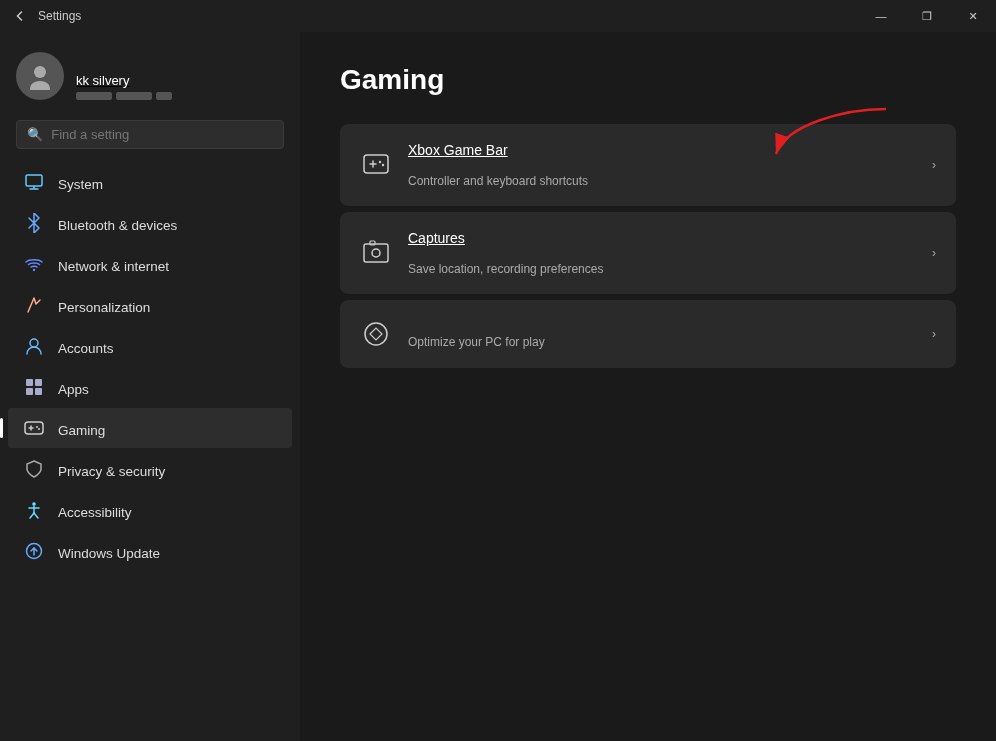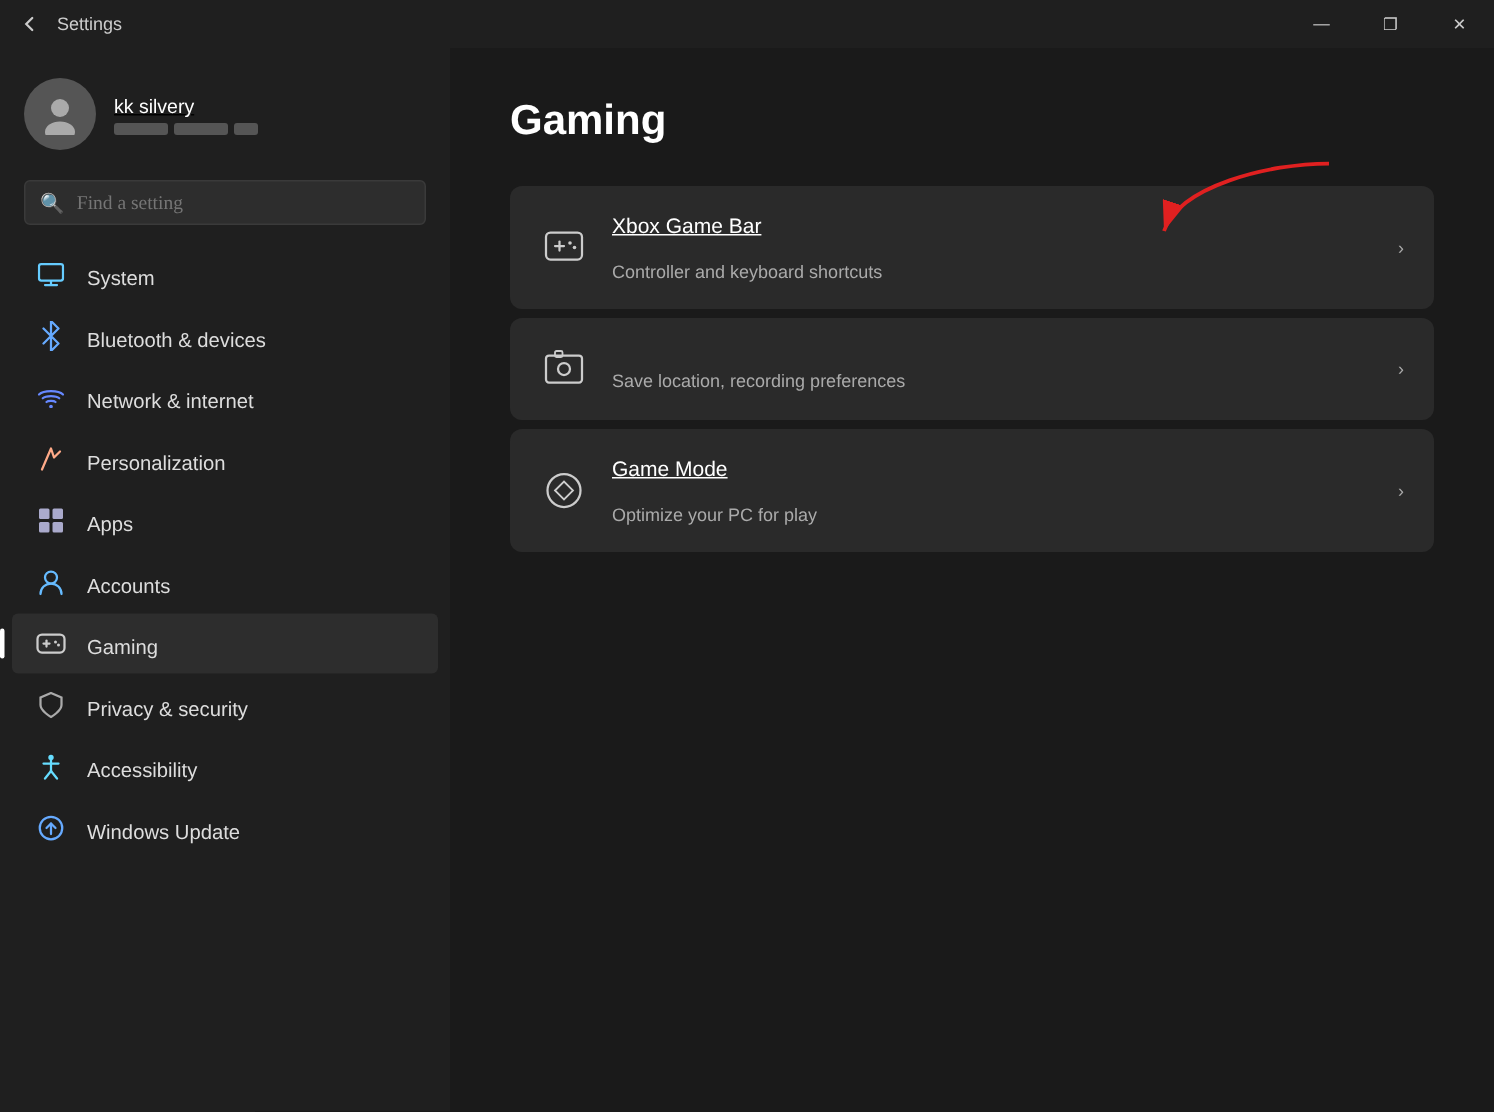--- a/index.html
+++ b/index.html
@@ -72,21 +72,21 @@
       display: flex;
       flex-direction: column;
       flex-shrink: 0;
       overflow-y: auto;
       padding-bottom: 16px;
     }
 
     
     .user-profile {
       display: flex;
-      align-items: center;
+      align-items: flex-end;
       padding: 20px 16px 16px 16px;
       gap: 12px;
       text-decoration: underline;
     }
     .user-avatar {
       width: 48px;
       height: 48px;
       border-radius: 50%;
       background: #555;
       display: flex;
@@ -132,21 +132,21 @@
       gap: 8px;
       cursor: text;
     }
     .search-box input {
       background: transparent;
       border: none;
       outline: none;
       color: #aaa;
       font-size: 13px;
       flex: 1;
-      font-family: Liberation Serif, serif;
+      font-family: Liberation Sans, sans-serif;
     }
     .search-icon-svg {
       color: #aaa;
       font-size: 13px;
     }
 
     
     .nav-item {
       display: flex;
       align-items: flex-end;
@@ -330,37 +330,37 @@
           <svg width="16" height="18" viewBox="0 0 16 18" fill="none">
             <path d="M2 16 L8 2 L10 8 L14 4" stroke="#fa8" stroke-width="1.5" stroke-linecap="round" stroke-linejoin="round"></path>
           </svg>
         </div>
         <span class="nav-label">Personalization</span>
       </div>
 
       <div class="nav-item">
         <div class="nav-icon">
           <svg width="18" height="18" viewBox="0 0 18 18" fill="none">
+            <circle cx="9" cy="6" r="4" stroke="#6bf" stroke-width="1.5" fill="none"></circle>
+            <path d="M2 17c0-3.866 3.134-7 7-7s7 3.134 7 7" stroke="#6bf" stroke-width="1.5" stroke-linecap="round" fill="none"></path>
+          </svg>
+        </div>
+        <span class="nav-label">Accounts</span>
+      </div>
+
+      <div class="nav-item">
+        <div class="nav-icon">
+          <svg width="18" height="18" viewBox="0 0 18 18" fill="none">
             <rect x="1" y="1" width="7" height="7" rx="1" fill="#aac"></rect>
             <rect x="10" y="1" width="7" height="7" rx="1" fill="#aac"></rect>
             <rect x="1" y="10" width="7" height="7" rx="1" fill="#aac"></rect>
             <rect x="10" y="10" width="7" height="7" rx="1" fill="#aac"></rect>
           </svg>
         </div>
         <span class="nav-label">Apps</span>
-      </div>
-
-      <div class="nav-item">
-        <div class="nav-icon">
-          <svg width="18" height="18" viewBox="0 0 18 18" fill="none">
-            <circle cx="9" cy="6" r="4" stroke="#6bf" stroke-width="1.5" fill="none"></circle>
-            <path d="M2 17c0-3.866 3.134-7 7-7s7 3.134 7 7" stroke="#6bf" stroke-width="1.5" stroke-linecap="round" fill="none"></path>
-          </svg>
-        </div>
-        <span class="nav-label">Accounts</span>
       </div>
 
 
       <div class="nav-item active">
         <div class="nav-icon">
           <svg width="20" height="14" viewBox="0 0 20 14" fill="none">
             <rect x="1" y="1" width="18" height="12" rx="3" stroke="#ccc" stroke-width="1.5" fill="none"></rect>
             <line x1="5" y1="7" x2="9" y2="7" stroke="#ccc" stroke-width="1.5" stroke-linecap="round"></line>
             <line x1="7" y1="5" x2="7" y2="9" stroke="#ccc" stroke-width="1.5" stroke-linecap="round"></line>
             <circle cx="13" cy="6" r="1" fill="#ccc"></circle>
@@ -438,33 +438,33 @@
 
     <div class="settings-card">
       <div class="card-icon">
         <svg width="28" height="28" viewBox="0 0 28 28" fill="none">
           <rect x="2" y="5" width="24" height="18" rx="2" stroke="#ccc" stroke-width="1.5" fill="none"></rect>
           <circle cx="14" cy="14" r="4" stroke="#ccc" stroke-width="1.5" fill="none"></circle>
           <rect x="8" y="2" width="5" height="4" rx="1" stroke="#ccc" stroke-width="1.2" fill="none"></rect>
         </svg>
       </div>
       <div class="card-text">
+        <div class="card-title">Captures</div>
         <div class="card-subtitle">Save location, recording preferences</div>
       </div>
       <span class="card-chevron">›</span>
     </div>
 
     <div class="settings-card">
       <div class="card-icon">
         <svg width="28" height="28" viewBox="0 0 28 28" fill="none">
           <circle cx="14" cy="14" r="11" stroke="#ccc" stroke-width="1.5" fill="none"></circle>
           <path d="M8 14 L14 8 L20 14 L14 20 Z" stroke="#ccc" stroke-width="1.2" fill="none"></path>
         </svg>
       </div>
       <div class="card-text">
-        <div class="card-title">Game Mode</div>
         <div class="card-subtitle">Optimize your PC for play</div>
       </div>
       <span class="card-chevron">›</span>
     </div>
   </div>
 
 </div>
 
 </body></html>

